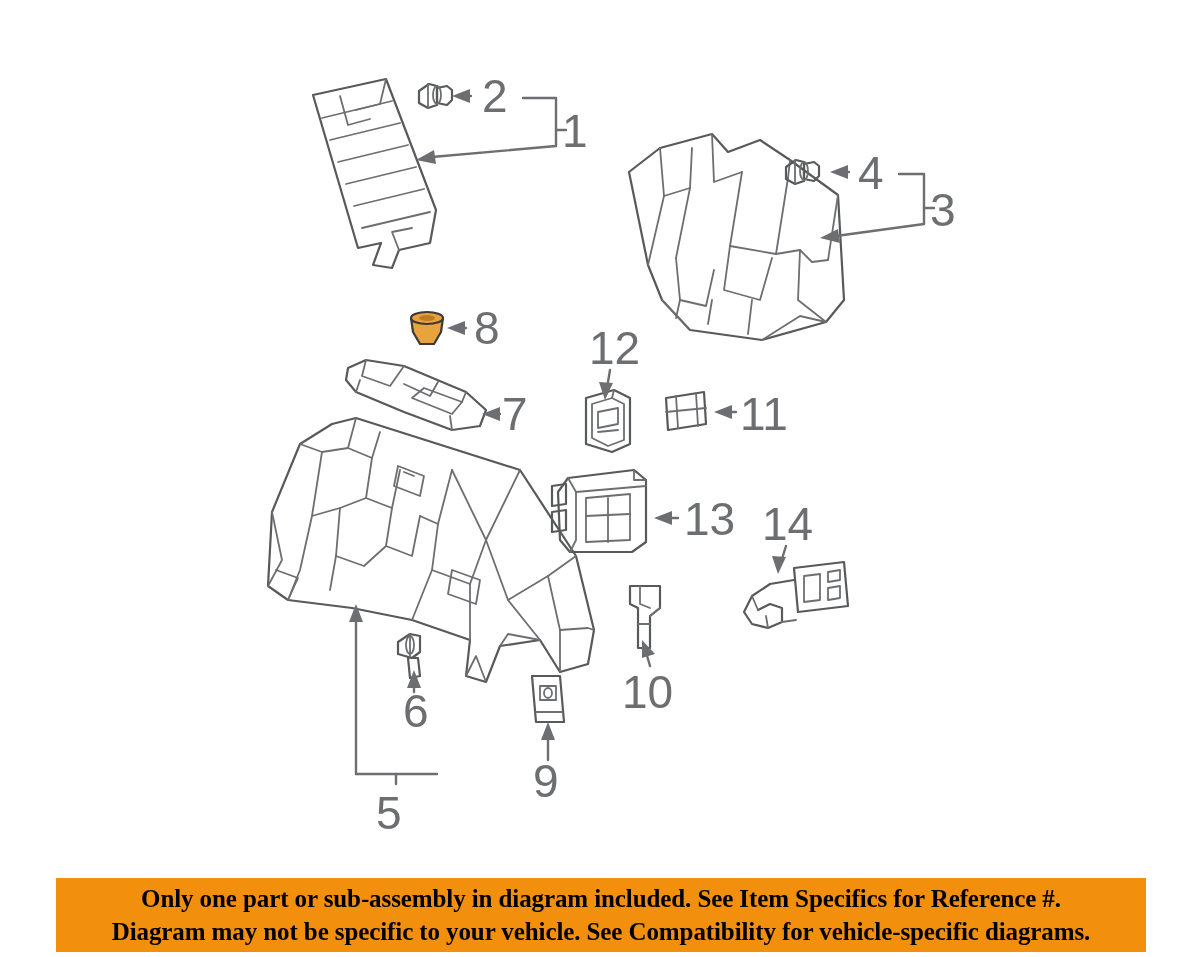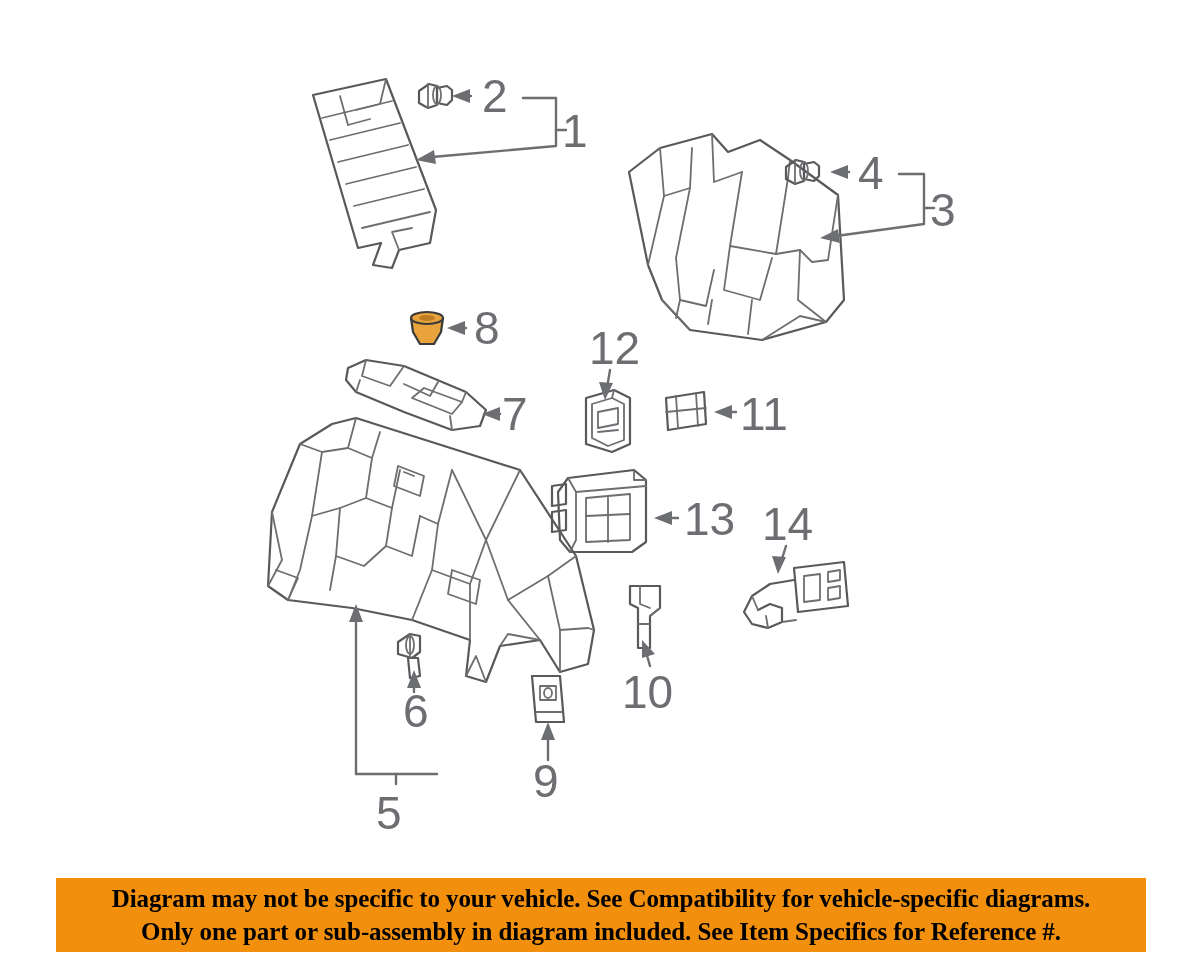--- a/index.html
+++ b/index.html
@@ -330,17 +330,17 @@
       <path class="leader" d="M356 774 L356 620"></path>
       <polygon class="leader-head" points="356,604 349,622 363,622"></polygon>
       <path class="leader" d="M356 774 L437 774"></path>
       <path class="leader" d="M396 774 L396 784"></path>
       <text class="callout-text" x="376" y="829">5</text>
     </g>
 
   </svg>
 
   <div id="footer-banner">
+    <div class="line">Only one part or sub-assembly in diagram included. See Item Specifics for Reference #.</div>
     <div class="line">Diagram may not be specific to your vehicle. See Compatibility for vehicle-specific diagrams.</div>
-    <div class="line">Only one part or sub-assembly in diagram included. See Item Specifics for Reference #.</div>
   </div>
 
 </div>
 
 </body></html>

